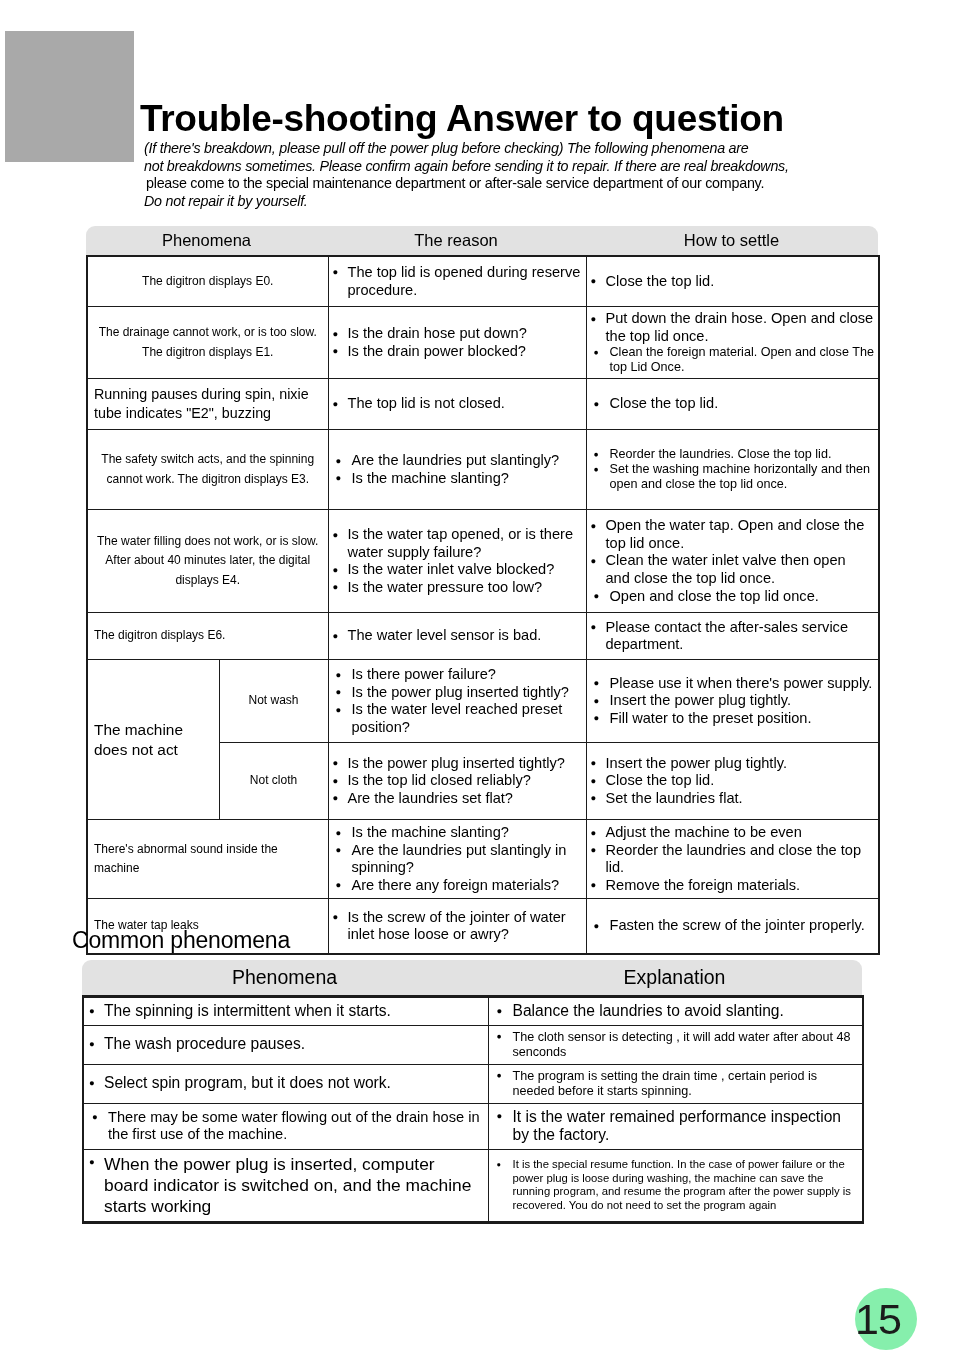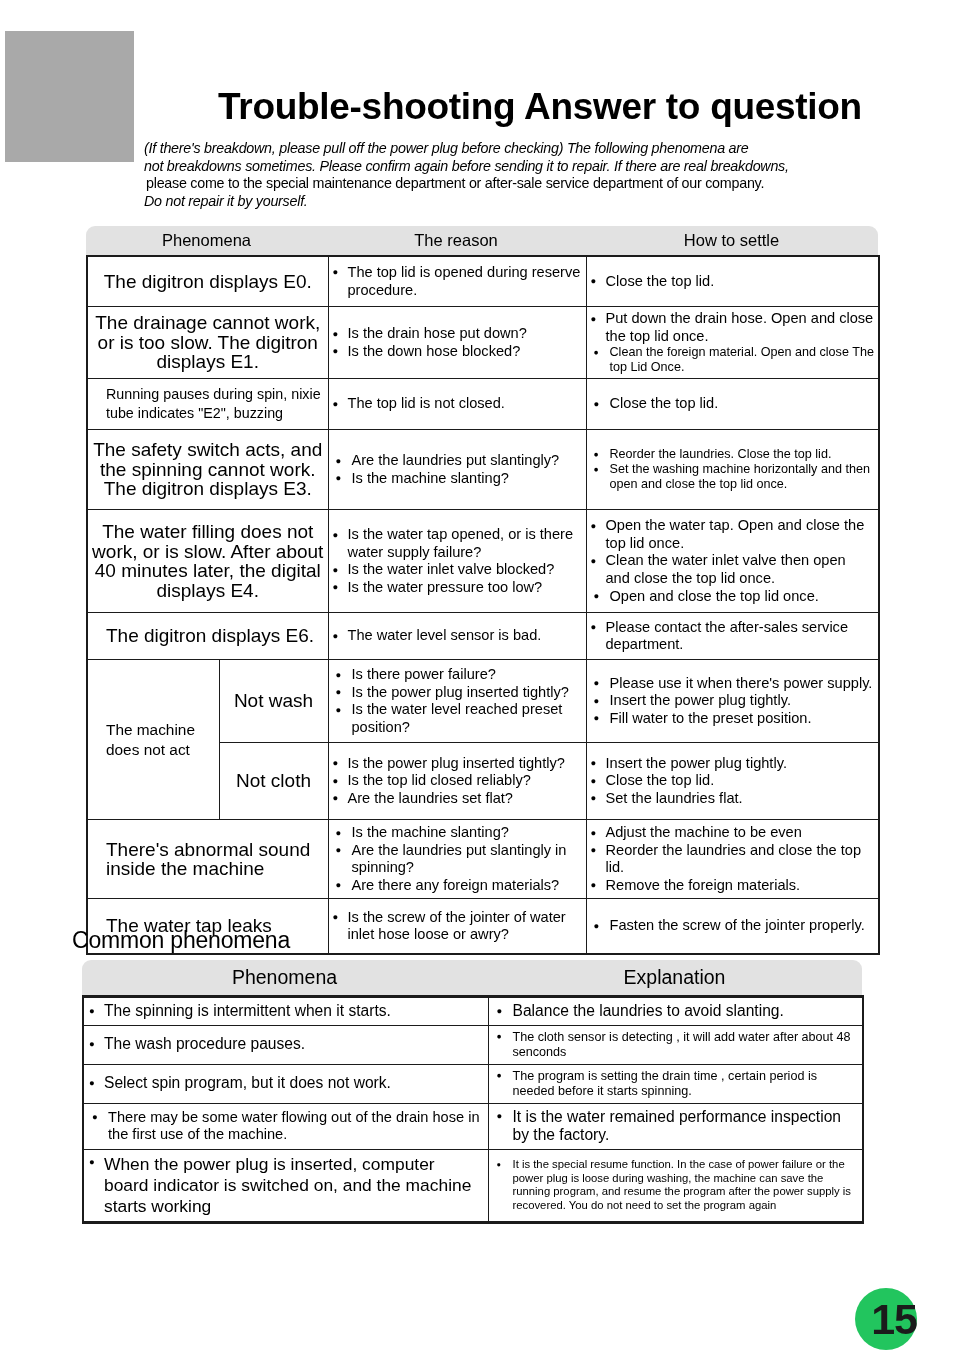--- a/index.html
+++ b/index.html
@@ -19,28 +19,27 @@
     position: absolute;
     left: 5px;
     top: 31px;
     width: 129px;
     height: 131px;
     background: #a9a9a9;
   }
   .title {
     position: absolute;
     left: 140px;
-    top: 88px;
+    top: 100px;
     width: 800px;
     font-size: 37px;
     font-weight: bold;
     letter-spacing: -0.3px;
     line-height: 1;
     white-space: nowrap;
-    text-align: center;
   }
   .intro {
     position: absolute;
     left: 144px;
     top: 140px;
     width: 752px;
     font-size: 14.3px;
     line-height: 17.6px;
     letter-spacing: -0.25px;
   }
@@ -72,22 +71,22 @@
     border-left: 2px solid #1b1b1b;
     border-right: 2px solid #1b1b1b;
     border-bottom: 2.5px solid #1b1b1b;
   }
   table.grid td {
     border: 1.2px solid #1b1b1b;
     vertical-align: middle;
     padding: 3px 4px;
   }
   .cell-c { text-align: center; }
-  .ph { font-size: 19px; line-height: 19.5px; text-align: center; }
-  .ph.left { text-align: left; padding-left: 18px; }
+  .ph { font-size: 12px; line-height: 19.5px; text-align: center; }
+  .ph.left { text-align: left; padding-left: 6px; }
   ul.bl {
     list-style: none;
     margin: 0;
     padding: 0;
   }
   ul.bl li {
     position: relative;
     padding-left: 15px;
     font-size: 14.6px;
     line-height: 17.6px;
@@ -147,27 +146,26 @@
     padding: 4px 5px;
     margin-top: 31px;
   }
   .pagenum {
     position: absolute;
     left: 855px;
     top: 1288px;
     width: 62px;
     height: 62px;
     border-radius: 50%;
-    background: #22c55e;
+    background: #86efac;
     color: #1b1b1b;
     font-size: 43px;
     line-height: 62px;
-    text-align: right;
+    text-align: left;
     letter-spacing: -1px;
-    font-weight: bold;
   }
 </style>
 </head>
 <body>
 
 <div class="gray-square"></div>
 
 <div class="title">Trouble-shooting  Answer to question</div>
 
 <div class="intro">
@@ -204,21 +202,21 @@
           <li><span>Close the top lid.</span></li>
         </ul>
       </td>
     </tr>
 
     <tr>
       <td colspan="2" class="ph" style="height:64px">The drainage cannot work, or is too slow. The digitron displays E1.</td>
       <td>
         <ul class="bl">
           <li><span>Is the drain hose put down?</span></li>
-          <li><span>Is the down hose blocked?</span></li>
+          <li><span>Is the drain power blocked?</span></li>
         </ul>
       </td>
       <td>
         <ul class="bl">
           <li><span>Put down the drain hose. Open and close the  top lid once.</span></li>
           <li class="sm g"><span>Clean the foreign material. Open and close The top Lid Once.</span></li>
         </ul>
       </td>
     </tr>
 

